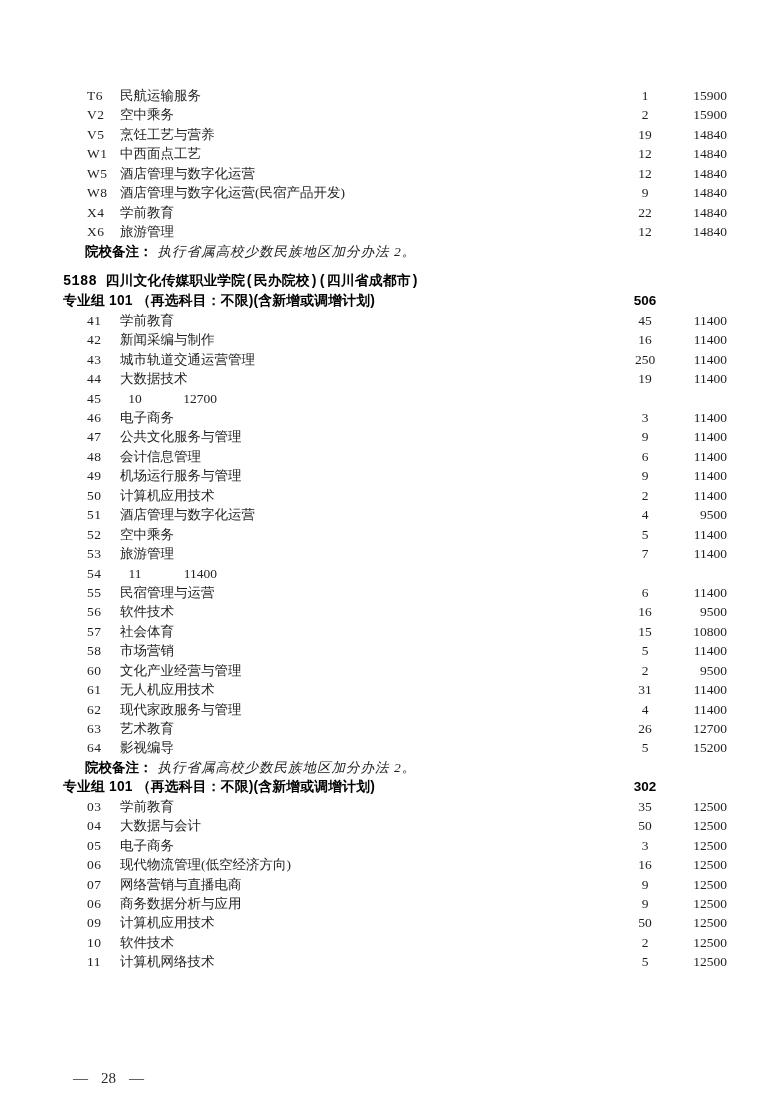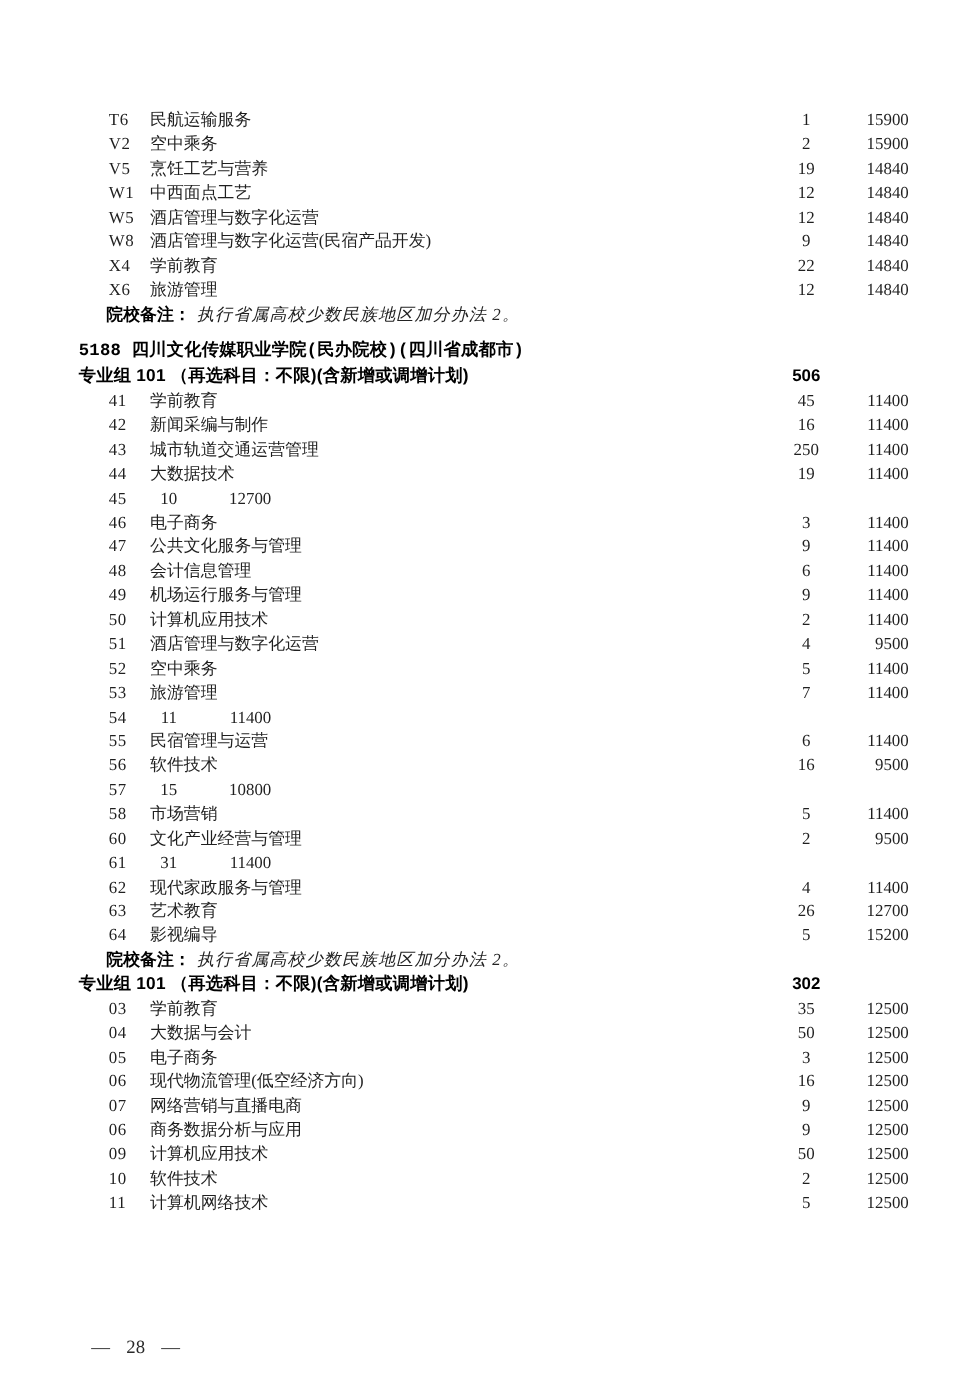--- a/index.html
+++ b/index.html
@@ -249,37 +249,39 @@
         <span class="fee">11400</span>
       </div>
       <div class="row">
         <span class="code">56</span>
         <span class="name">软件技术</span>
         <span class="count">16</span>
         <span class="fee">9500</span>
       </div>
       <div class="row">
         <span class="code">57</span>
+        <span class="name">社会体育</span>
         <span class="count">15</span>
         <span class="fee">10800</span>
       </div>
       <div class="row">
         <span class="code">58</span>
         <span class="name">市场营销</span>
         <span class="count">5</span>
         <span class="fee">11400</span>
       </div>
       <div class="row">
         <span class="code">60</span>
         <span class="name">文化产业经营与管理</span>
         <span class="count">2</span>
         <span class="fee">9500</span>
       </div>
       <div class="row">
         <span class="code">61</span>
+        <span class="name">无人机应用技术</span>
         <span class="count">31</span>
         <span class="fee">11400</span>
       </div>
       <div class="row">
         <span class="code">62</span>
         <span class="name">现代家政服务与管理</span>
         <span class="count">4</span>
         <span class="fee">11400</span>
       </div>
       <div class="row">

